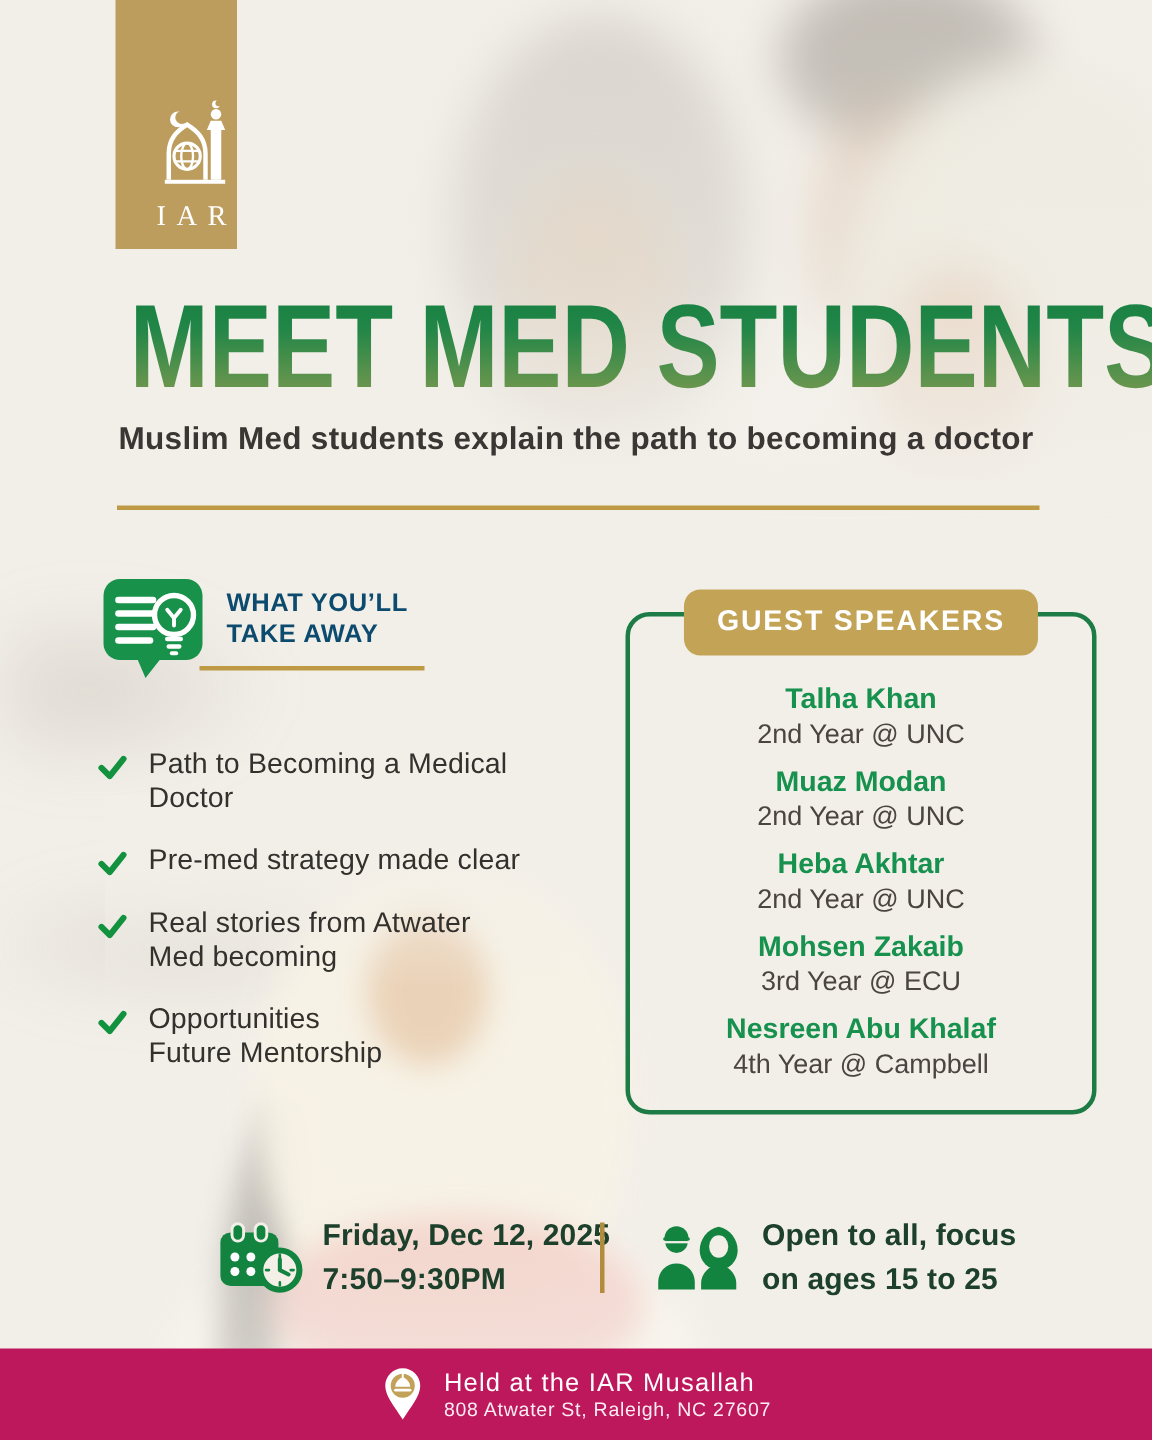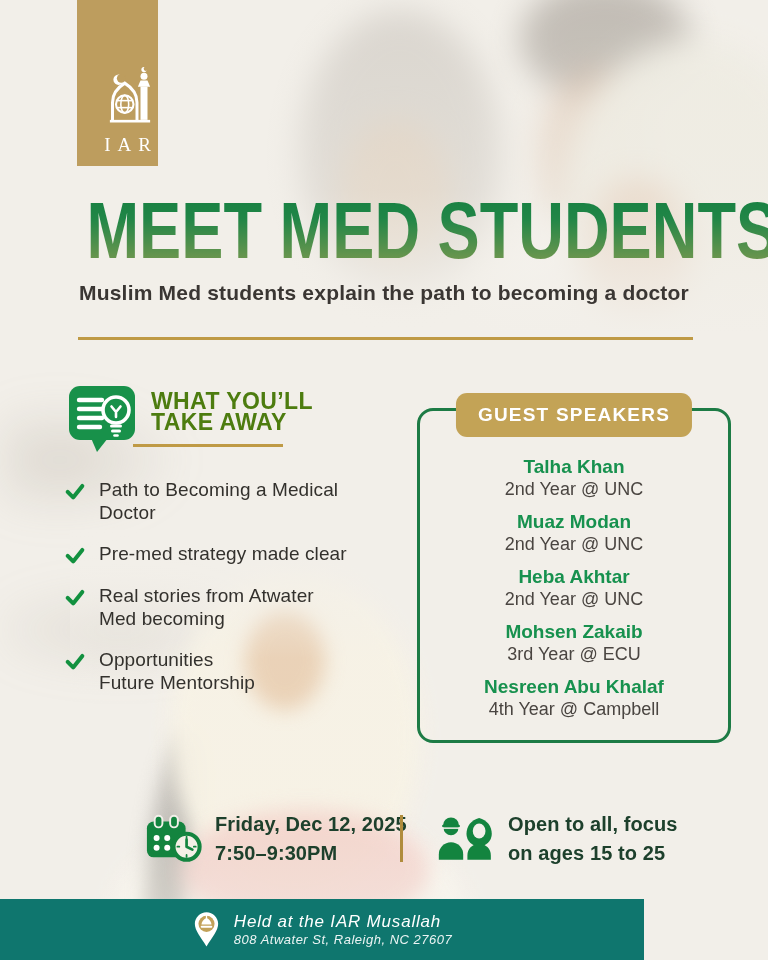--- a/index.html
+++ b/index.html
@@ -43,24 +43,24 @@
     display:inline-block;font-size:79px;font-weight:bold;letter-spacing:0px;white-space:nowrap;
     transform:scaleX(.80);transform-origin:center;
     background:linear-gradient(180deg,#157f41 0%,#218647 35%,#7e9a50 100%);
     -webkit-background-clip:text;background-clip:text;color:transparent;
   }
   .subtitle{position:absolute;left:0;top:281px;width:768px;text-align:center;
     font-size:21px;font-weight:bold;color:#3a3633;letter-spacing:.2px;}
   .divider{position:absolute;left:78px;top:337px;width:615px;height:3px;background:#bf9a45;}
   
   .takeaway-icon{position:absolute;left:66px;top:383px;}
-  .takeaway-title{position:absolute;left:151px;top:391px;font-size:23px;font-weight:bold;
-    color:#4d7c0f;line-height:21px;letter-spacing:.4px;}
+  .takeaway-title{position:absolute;left:151px;top:391px;font-size:17px;font-weight:bold;
+    color:#0c4a6e;line-height:21px;letter-spacing:.4px;}
   .takeaway-underline{position:absolute;left:133px;top:444px;width:150px;height:3px;background:#bf9a45;}
-  .checklist{position:absolute;left:64px;top:478px;width:340px;}
+  .checklist{position:absolute;left:64px;top:498px;width:340px;}
   .check-item{display:flex;align-items:flex-start;margin-bottom:18px;}
   .check-item svg{flex:0 0 auto;margin-top:2px;}
   .check-text{margin-left:13px;font-size:19px;color:#33312d;line-height:23px;letter-spacing:.1px;}
   .check-text span{display:block;}
   
   .speakers-box{position:absolute;left:417px;top:408px;width:314px;height:335px;box-sizing:border-box;
     border:3px solid #1d7b45;border-radius:16px;}
   .speakers-badge{position:absolute;left:50%;top:-18px;transform:translateX(-50%);
     background:#c3a356;color:#fff;font-weight:bold;font-size:19px;letter-spacing:1.2px;
     padding:11px 22px;border-radius:11px;white-space:nowrap;}
@@ -69,22 +69,22 @@
   .speaker-name{font-size:19px;font-weight:bold;color:#17914e;line-height:22px;}
   .speaker-detail{font-size:18px;color:#4a4541;line-height:22px;}
   
   .info-item{position:absolute;display:flex;align-items:center;}
   .info-datetime{left:145px;top:810px;}
   .info-audience{left:436px;top:810px;}
   .info-text{margin-left:12px;font-size:20px;font-weight:bold;color:#1d402c;line-height:29px;letter-spacing:.1px;}
   .info-text span{display:block;}
   .v-divider{position:absolute;left:400px;top:815px;width:3px;height:47px;background:#b08c3c;}
   
-  .footer{position:absolute;left:0;top:899px;width:644px;height:61px;background:#0f766e;
-    display:flex;align-items:center;justify-content:center;font-style:italic;}
+  .footer{position:absolute;left:0;top:899px;width:768px;height:61px;background:#be185d;
+    display:flex;align-items:center;justify-content:center;}
   .footer-text{margin-left:13px;color:#fff;}
   .footer-venue{font-size:17px;letter-spacing:.8px;line-height:20px;}
   .footer-address{font-size:13px;letter-spacing:.5px;line-height:16px;color:rgba(255,255,255,.92);}
 </style>
 </head>
 <body>
 
 <div class="flyer">
 
   <div class="decor photo-top">

